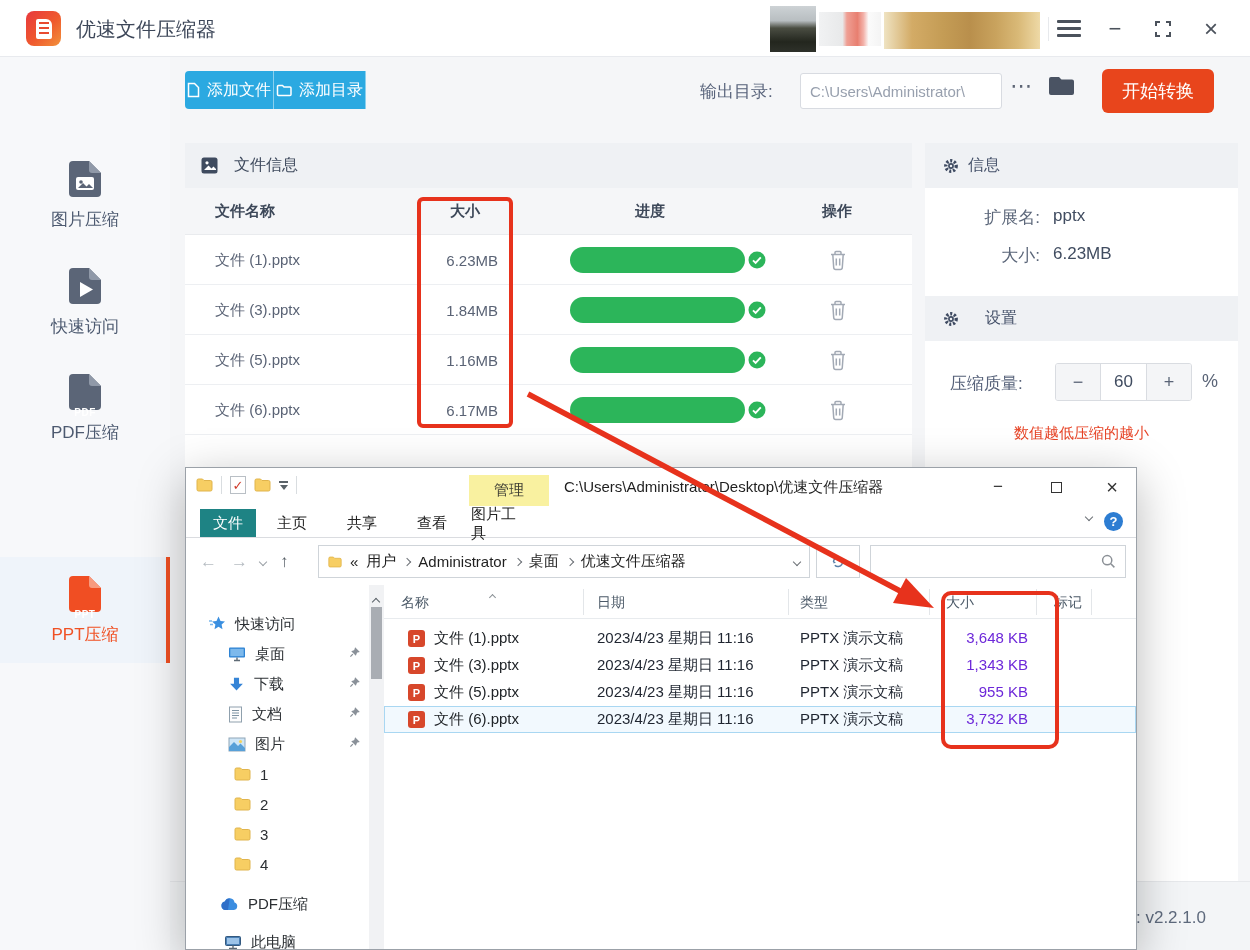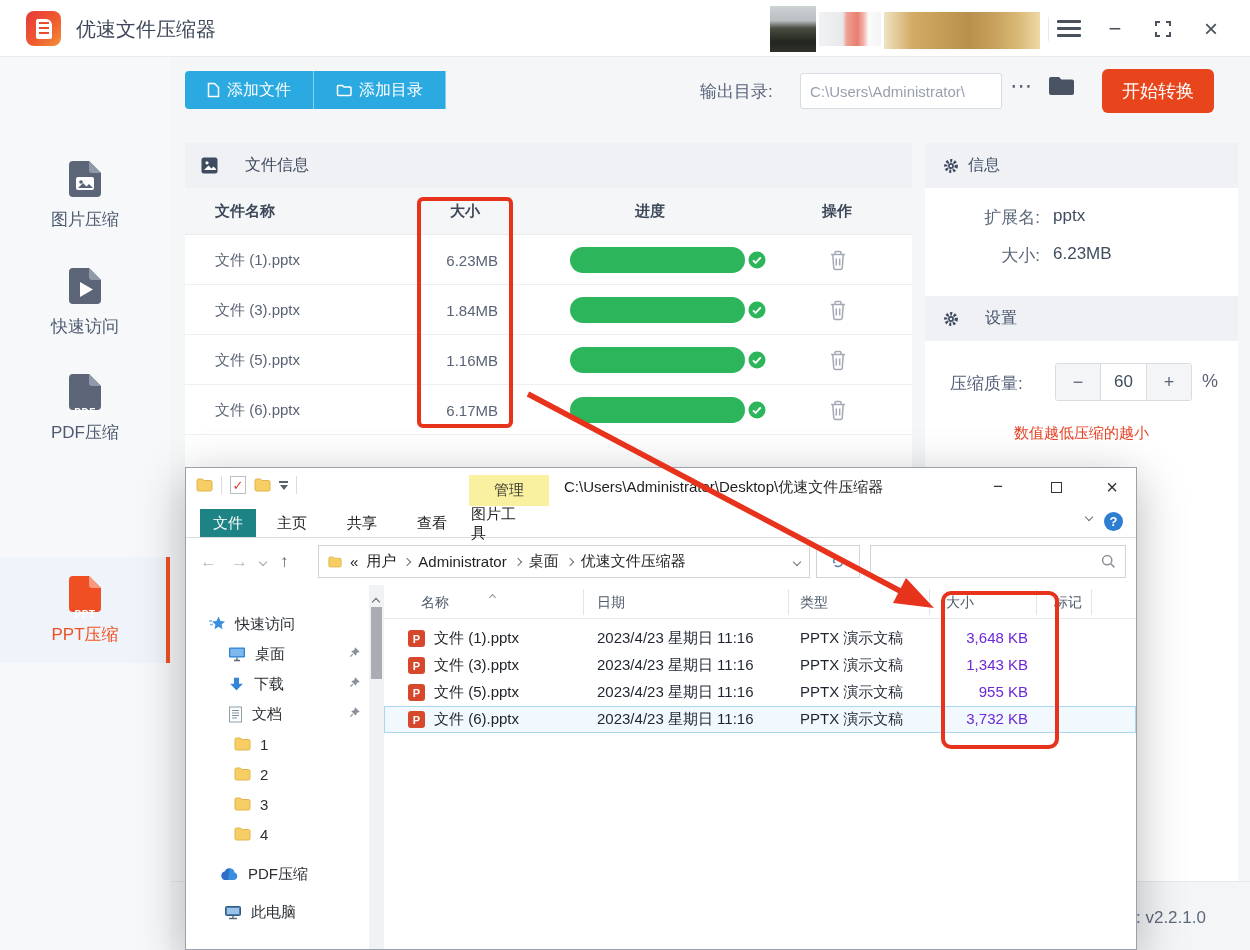--- a/index.html
+++ b/index.html
@@ -37,34 +37,34 @@
   .side-item.active { background:#eff4fa; }
   .side-item.active .lbl { color:#f05023; }
   .side-item.active::after { content:""; position:absolute; right:0; top:0; width:4px; height:106px; background:#f05023; }
 
   
   .content { position:absolute; left:170px; top:57px; width:1080px; height:893px; background:#f5f6f8; }
 
   .btn-group { position:absolute; left:15px; top:14px; height:38px; display:flex; border-radius:4px;
                overflow:hidden; }
   .blue-btn { height:38px; background:#2ba9e1; color:#fff; font-size:16px; display:flex; align-items:center;
-              justify-content:center; gap:7px; padding:0 22px; border-right:1px solid rgba(255,255,255,.45);
+              justify-content:center; gap:7px; padding:0 2px; border-right:1px solid rgba(255,255,255,.45);
               cursor:pointer; }
   .blue-btn:last-child { border-right:none;margin-top:46px; }
   .out-label { position:absolute; left:530px; top:23px; font-size:17px; color:#57627a; }
   .out-input { position:absolute; left:630px; top:16px; width:202px; height:36px; background:#fff;
                border:1px solid #d8dbe1; border-radius:3px; font-size:15px; color:#98a0ae;
                padding:0 9px; font-family:inherit; }
   .dots { position:absolute; left:840px; top:16px; font-size:22px; color:#5d6575; letter-spacing:2px; cursor:pointer; }
   .out-folder { position:absolute; left:878px; top:18px; cursor:pointer; }
   .start-btn { position:absolute; left:932px; top:12px; width:112px; height:44px; background:#e8451c;
                border:none; border-radius:6px; color:#fff; font-size:18px; cursor:pointer; font-family:inherit; }
 
   .files-card { position:absolute; left:15px; top:86px; width:727px; height:327px; background:#fff; }
-  .card-head { height:45px; background:#eff1f4; display:flex; align-items:center; padding-left:16px; gap:27px;
+  .card-head { height:45px; background:#eff1f4; display:flex; align-items:center; padding-left:16px; gap:16px;
                font-size:16px; color:#3f4a5d; }
   .thead { position:relative; height:47px; background:#f5f6f8; border-bottom:1px solid #e9ebee;
            font-size:15px; font-weight:bold; color:#3d4859; }
   .trow  { position:relative; height:50px; border-bottom:1px solid #edeff2; font-size:15px; color:#5a6375; }
   .cell-name { position:absolute; left:30px; top:50%; transform:translateY(-50%); }
   .cell-size { position:absolute; left:200px; width:113px; text-align:right; top:50%; transform:translateY(-50%); }
   .head-size { position:absolute; left:245px; width:70px; text-align:center; top:50%; transform:translateY(-50%); }
   .head-prog { position:absolute; left:450px; top:50%; transform:translateY(-50%); }
   .head-act  { position:absolute; left:637px; top:50%; transform:translateY(-50%); }
   .pbar { position:absolute; left:385px; top:12px; width:175px; height:26px; border-radius:13px; background:#2cb55a; }
@@ -550,20 +550,36 @@
       <span>文档</span>
       <span class="pin">
           <svg width="11" height="11" viewBox="0 0 12 12">
             <g stroke="#8a9199" stroke-width="1.4" fill="#8a9199">
               <path d="M7 1.5l3.5 3.5-2.3.7-1 2.6-3.5-3.5 2.6-1z"></path>
               <path d="M4.2 7.8L1.5 10.5" fill="none"></path>
             </g>
           </svg>
         </span>
     </div>
+    <div class="nav-item" style="padding-left:42px;">
+      <svg width="18" height="15" viewBox="0 0 18 15">
+          <rect x="1" y="1" width="16" height="13" fill="#cfe6f7" stroke="#8fa6b8"></rect>
+          <path d="M1 10l5-5 4 4 2.5-2.5L17 11v3H1z" fill="#58a0d8"></path>
+          <circle cx="12.5" cy="4.5" r="1.6" fill="#f4d35e"></circle>
+        </svg>
+      <span>图片</span>
+      <span class="pin">
+          <svg width="11" height="11" viewBox="0 0 12 12">
+            <g stroke="#8a9199" stroke-width="1.4" fill="#8a9199">
+              <path d="M7 1.5l3.5 3.5-2.3.7-1 2.6-3.5-3.5 2.6-1z"></path>
+              <path d="M4.2 7.8L1.5 10.5" fill="none"></path>
+            </g>
+          </svg>
+        </span>
+    </div>
     <div class="nav-item" style="padding-left:48px;">
       <svg width="17" height="14" viewBox="0 0 17 14">
           <path d="M1 2.5a1.5 1.5 0 0 1 1.5-1.5h4L8 2.5h6.5A1.5 1.5 0 0 1 16 4v7.5a1.5 1.5 0 0 1-1.5 1.5h-12A1.5 1.5 0 0 1 1 11.5z" fill="#f7ce63" stroke="#e0b44c"></path>
         </svg>
       <span>1</span>
     </div>
     <div class="nav-item" style="padding-left:48px;">
       <svg width="17" height="14" viewBox="0 0 17 14">
           <path d="M1 2.5a1.5 1.5 0 0 1 1.5-1.5h4L8 2.5h6.5A1.5 1.5 0 0 1 16 4v7.5a1.5 1.5 0 0 1-1.5 1.5h-12A1.5 1.5 0 0 1 1 11.5z" fill="#f7ce63" stroke="#e0b44c"></path>
         </svg>
@@ -598,21 +614,21 @@
     </div>
   </div>
 
   <div class="x-scroll">
     <span class="up"><span class="chev u"></span></span>
     <span class="thumb"></span>
   </div>
 
   <div class="x-list">
     <div class="x-cols">
-      <span class="x-col" style="left:17px;margin-left:20px;">名称</span>
+      <span class="x-col" style="left:17px;">名称</span>
       <span class="sort-caret"><span class="chev u"></span></span>
       <span class="x-col" style="left:213px;">日期</span>
       <span class="x-col" style="left:416px;">类型</span>
       <span class="x-col" style="left:562px;">大小</span>
       <span class="x-col" style="left:670px;">标记</span>
       <span class="col-sep" style="left:199px;"></span>
       <span class="col-sep" style="left:404px;"></span>
       <span class="col-sep" style="left:545px;"></span>
       <span class="col-sep" style="left:652px;"></span>
       <span class="col-sep" style="left:707px;"></span>

